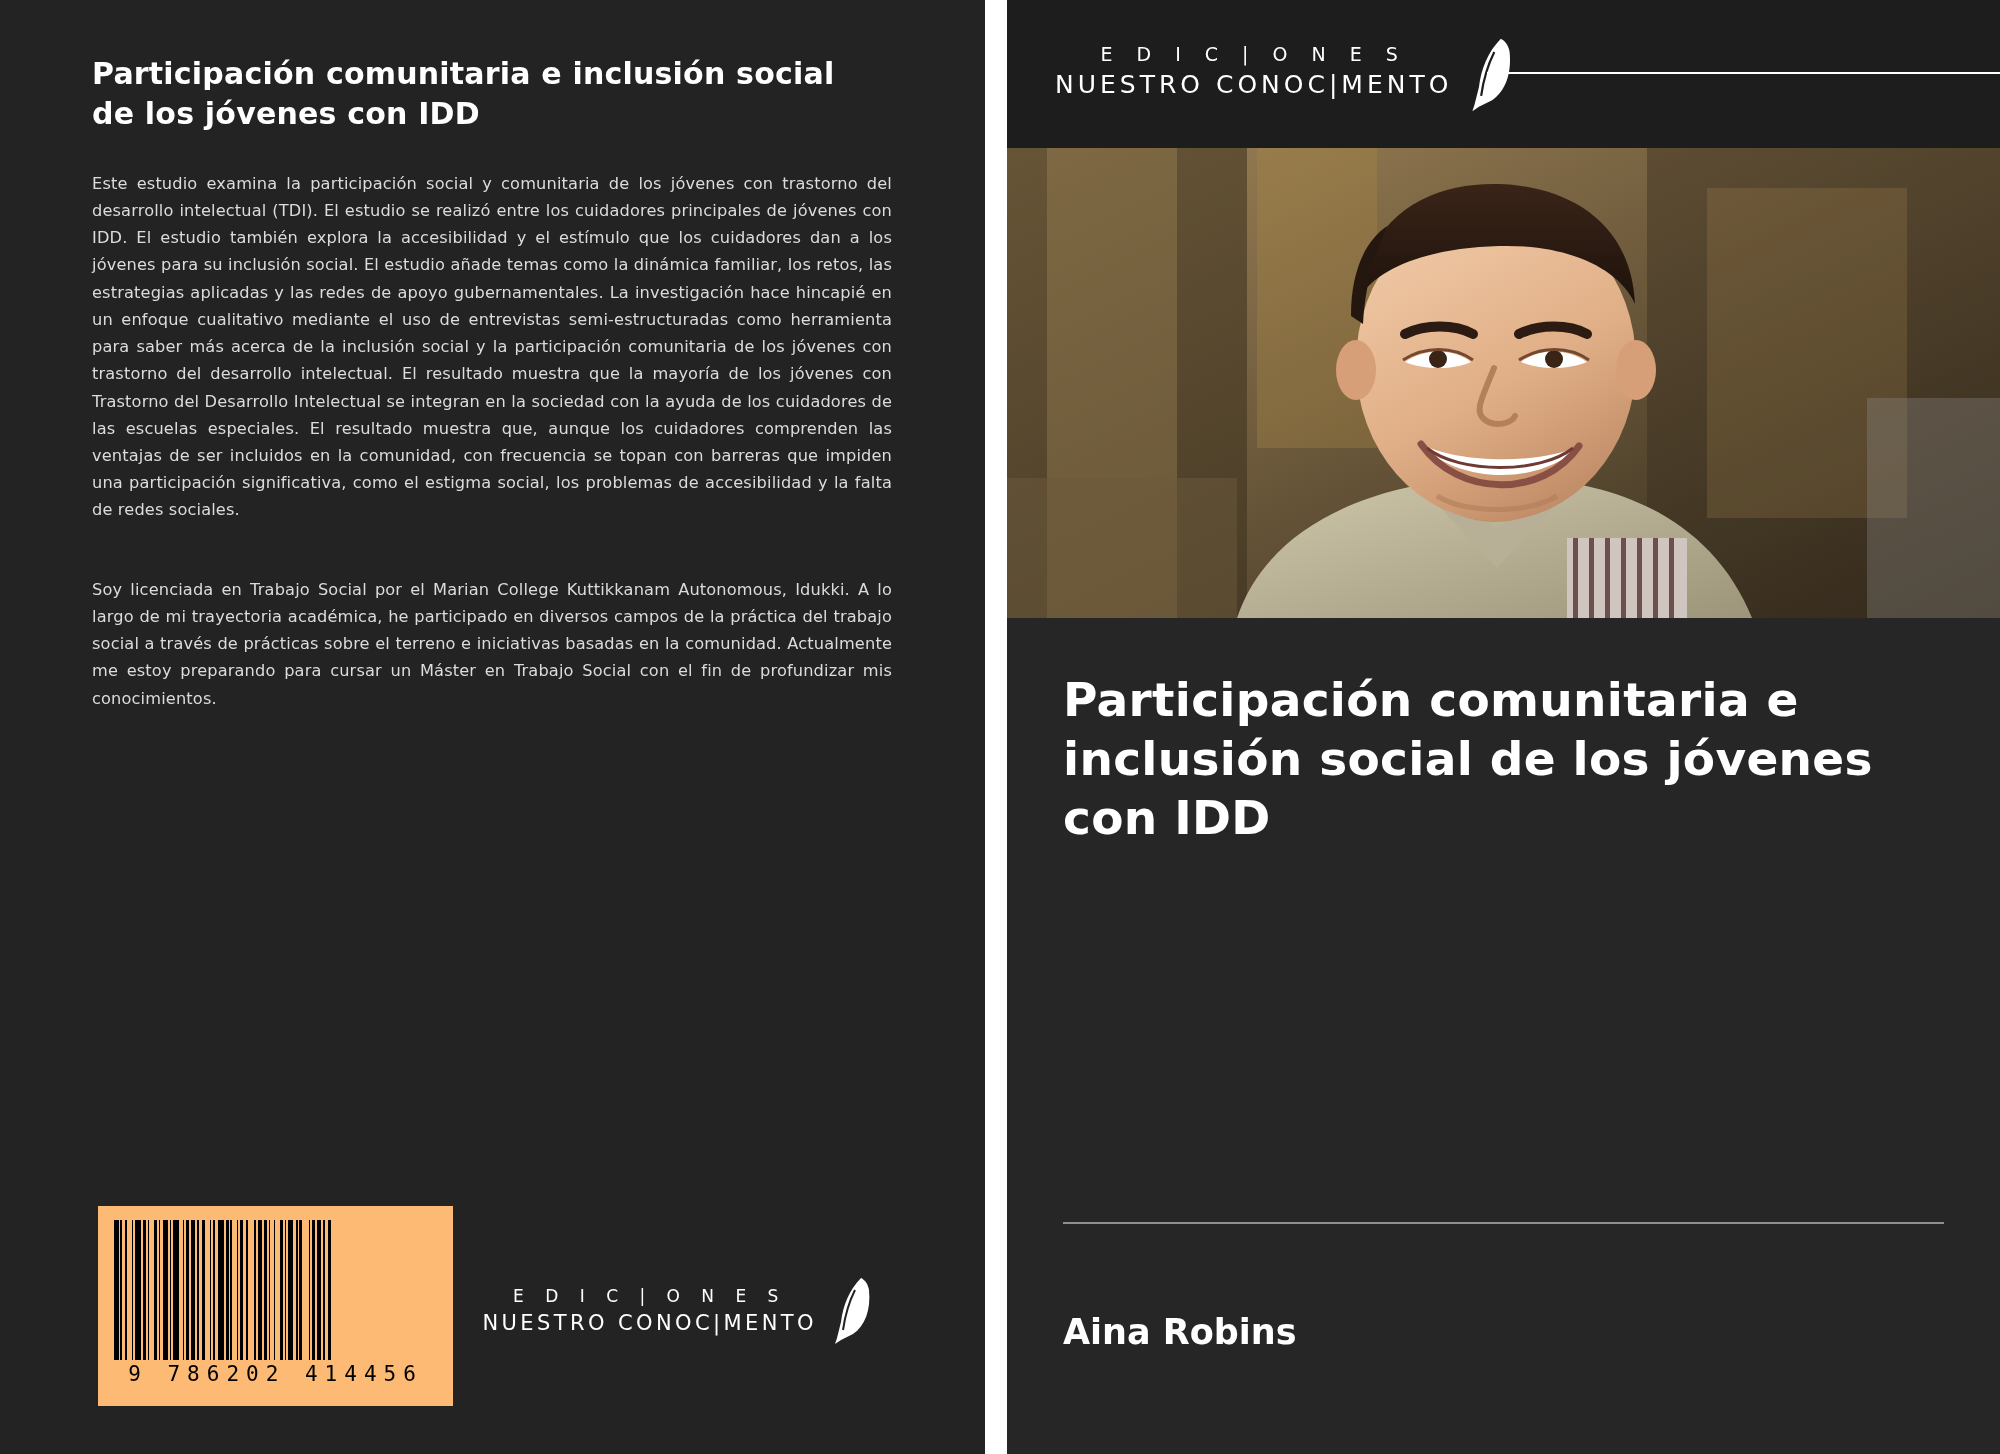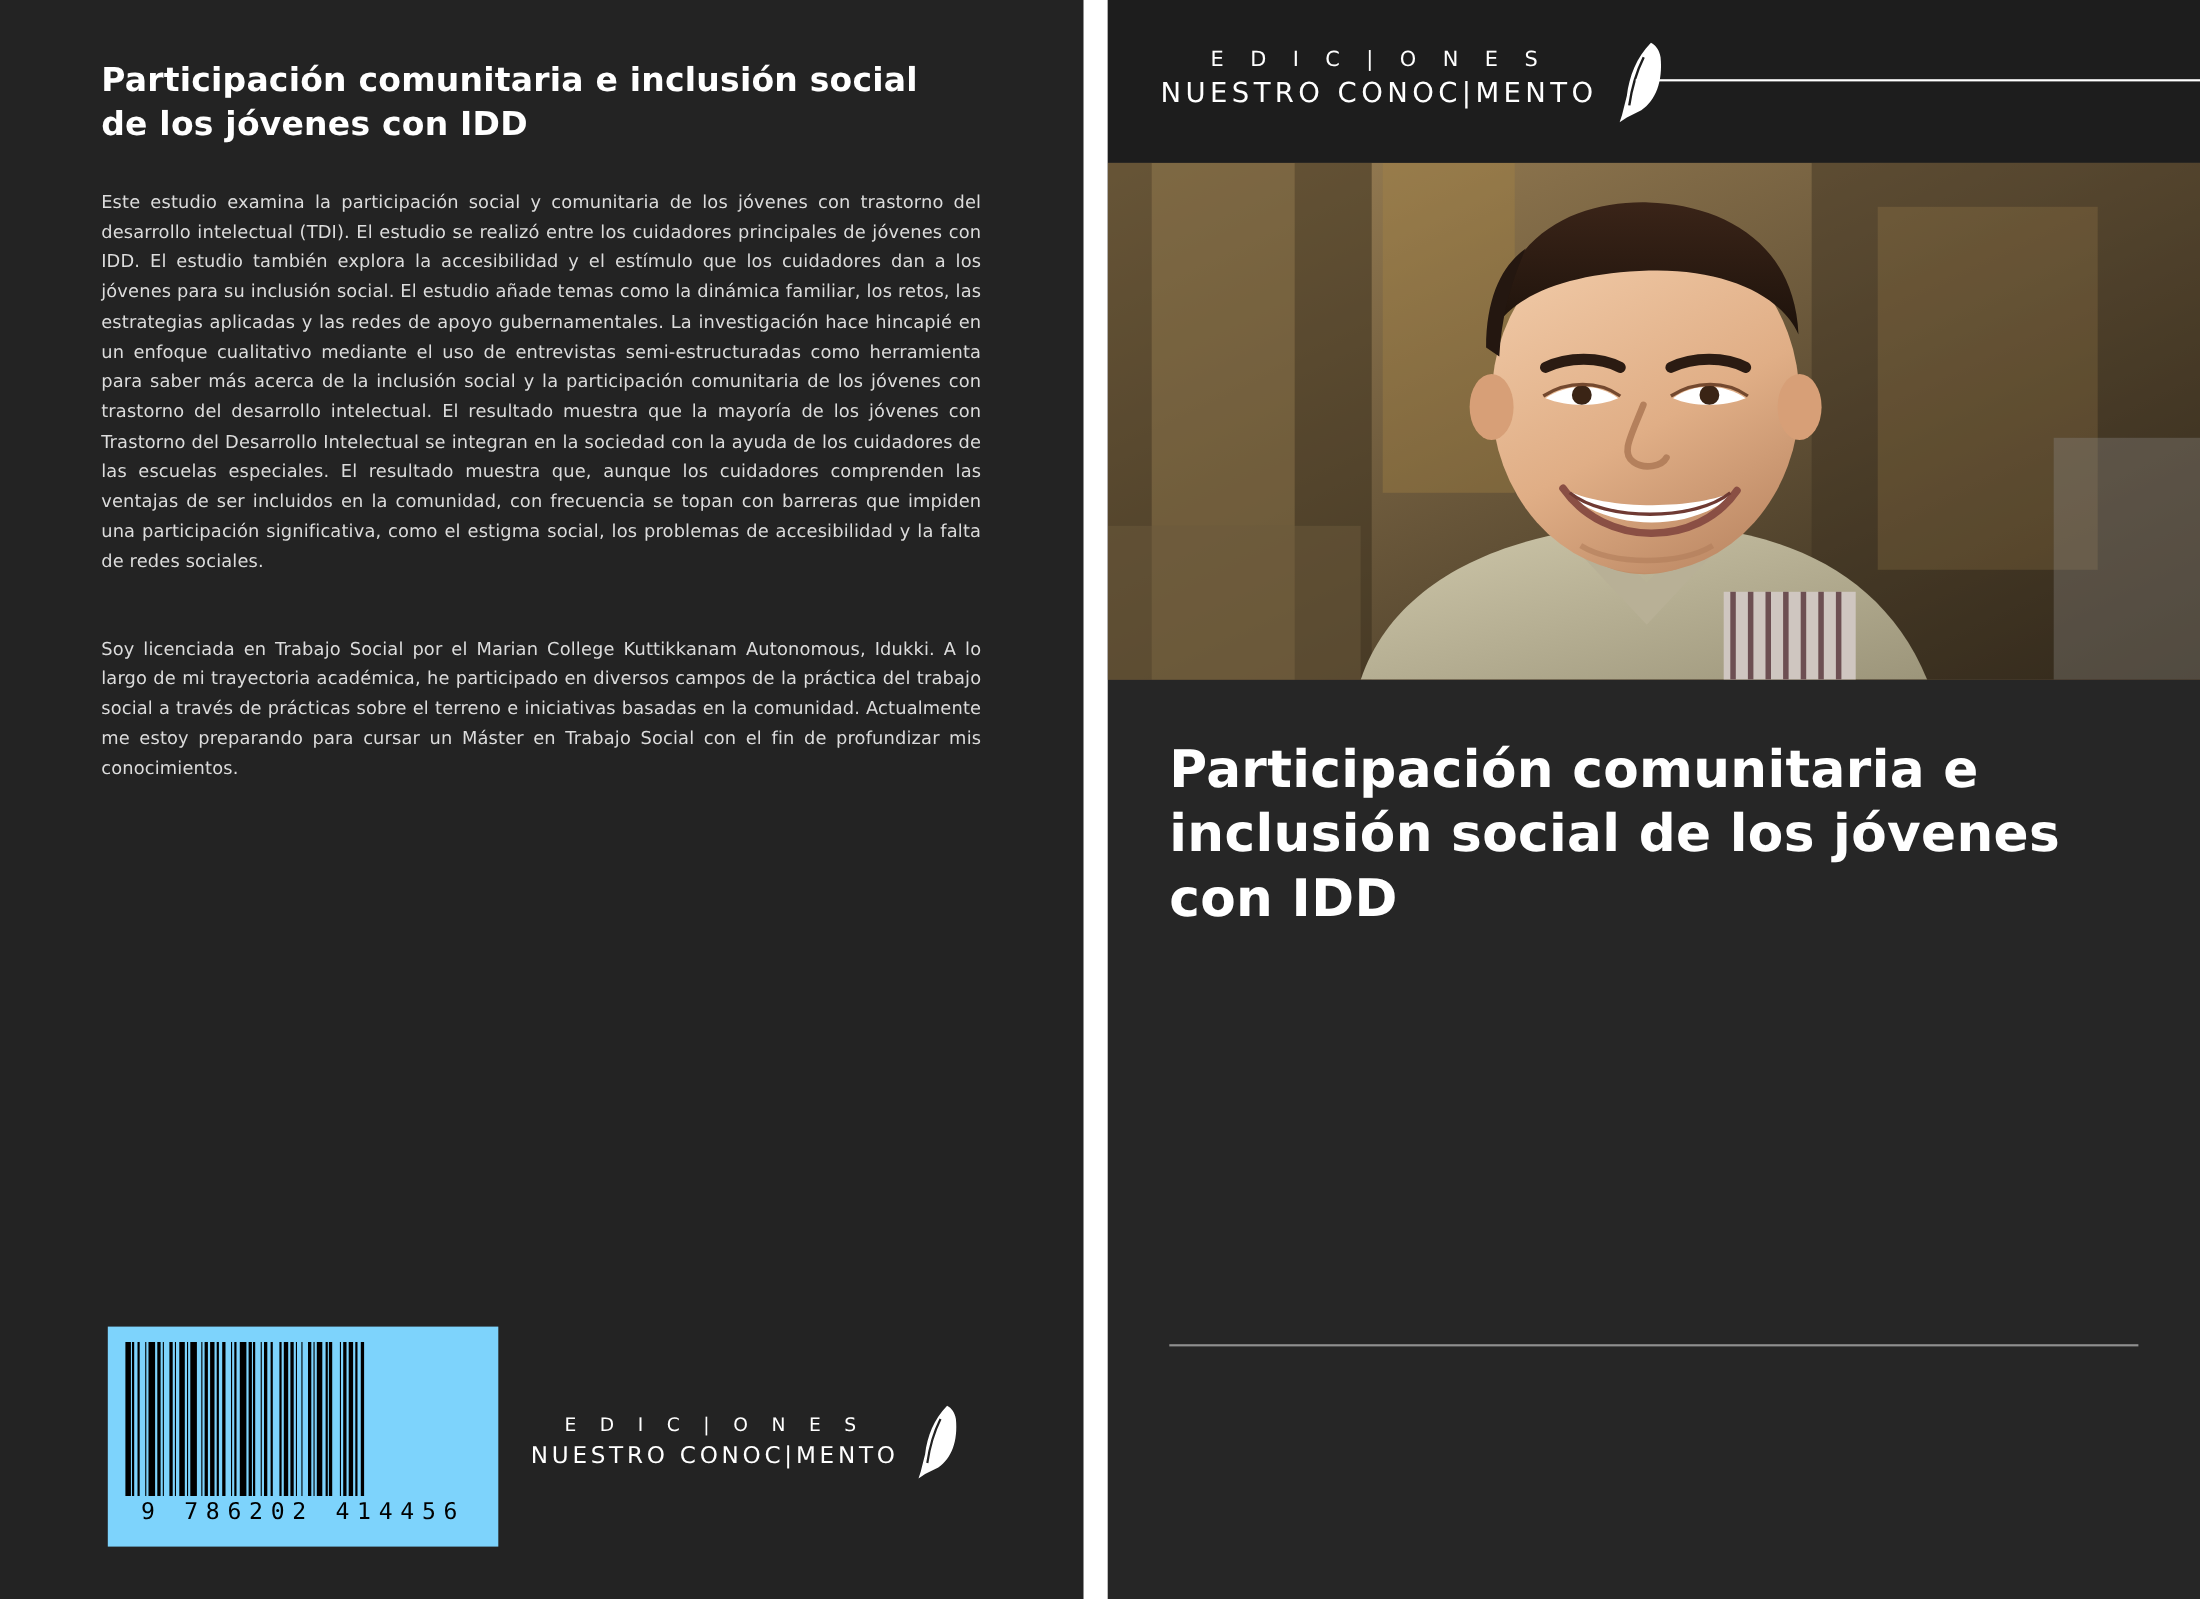--- a/index.html
+++ b/index.html
@@ -53,21 +53,21 @@
     margin-top: 52px;
   }
 
   
   .barcode-box {
     position: absolute;
     left: 98px;
     bottom: 48px;
     width: 355px;
     height: 200px;
-    background: #7dd3fc;
+    background: #fdba74;
     box-sizing: border-box;
     padding: 14px 16px 6px 16px;
   }
   .barcode-bars {
     height: 140px;
     width: 100%;
     display: flex;
     align-items: flex-end;
     gap: 0;
   }
@@ -415,15 +415,16 @@
       </svg>
     </div>
 
     <div class="front-body">
       <h2 class="front-title">Participación comunitaria e inclusión social de los jóvenes con IDD</h2>
     </div>
 
     <div class="author-rule"></div>
 
     <div class="authors">
+      <div>Aina Robins</div>
     </div>
   </div>
 </div>
 
 </body></html>

